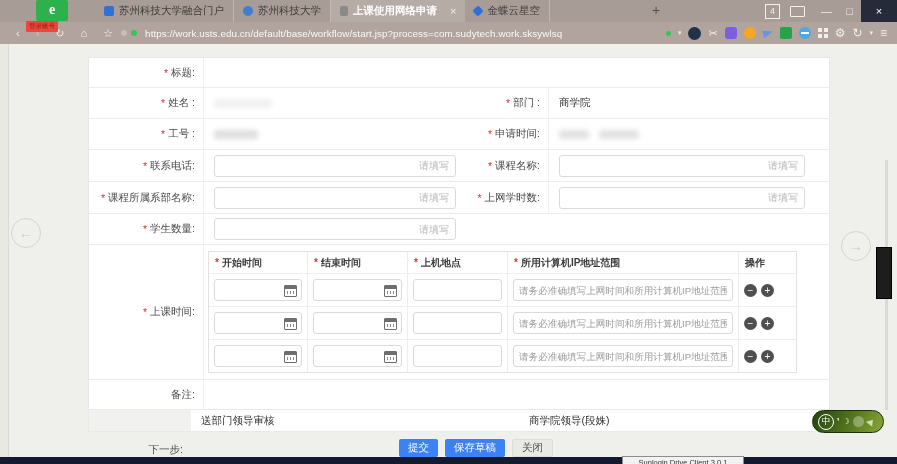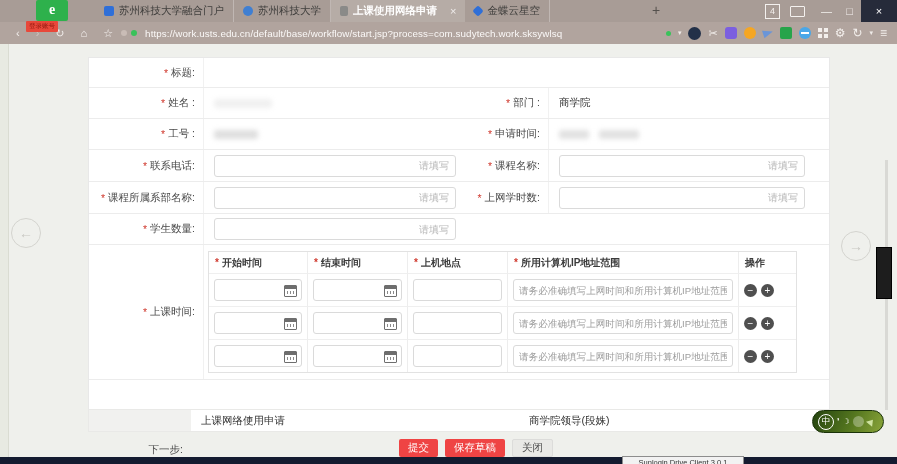--- a/index.html
+++ b/index.html
@@ -95,21 +95,21 @@
       text-align:center;margin-right:4px;}
 
   
   .footerbar{position:absolute;left:88px;top:409px;width:742px;height:23px;background:#f1f1ef;
              border:1px solid #e9e9e7;box-sizing:border-box;display:flex;align-items:stretch;color:#4a4a4a;}
   .flbl{display:flex;align-items:center;justify-content:flex-end;padding-right:8px;white-space:nowrap;}
   .fval{background:#fff;display:flex;align-items:center;padding-left:10px;color:#333;}
 
   .btnrow{position:absolute;left:399px;top:439px;display:flex;gap:7px;}
   .btn{height:18px;padding:0 9px;font-size:10.5px;display:flex;align-items:center;border-radius:2px;white-space:nowrap;}
-  .btn-green{background:#ef4444;color:#fff;font-family:Liberation Serif, serif;}
+  .btn-green{background:#3b82f6;color:#fff;font-family:Liberation Serif, serif;}
   .btn-gray{background:#e9e9e6;color:#4a4a4a;border:1px solid #dcdcda;box-sizing:border-box;}
 
   
   .taskstrip{position:absolute;left:0;top:457px;width:897px;height:7px;background:#141b30;}
   .tooltip{position:absolute;left:622px;top:456px;width:120px;height:13px;background:#f2f2f2;
            border:1px solid #8d8d8d;font-size:7.5px;color:#333;text-align:center;line-height:12px;
            white-space:nowrap;overflow:hidden;z-index:6;}
   .imebar{position:absolute;left:812px;top:410px;width:72px;height:23px;border-radius:12px;
           background:linear-gradient(115deg,#24430f,#55771f 55%,#8aa53a);border:1px solid #1a3309;
           box-sizing:border-box;display:flex;align-items:center;padding:0 5px;gap:3px;z-index:6;}
@@ -357,27 +357,30 @@
         </div>
         <div class="itc">
           <span class="op">−</span>
           <span class="op">+</span>
         </div>
       </div>
     </div>
   </div>
 
   <div class="frow" style="height:30px;">
+    <div class="lblcell">
+      <span>备注:</span>
+    </div>
     <div class="valcell span3"></div>
   </div>
 </div>
 
 <div class="footerbar">
   <div class="flbl" style="width:94px;margin-top:40px;">下一步:</div>
-  <div class="fval" style="width:318px;">上课网络使用申请</div>
+  <div class="fval" style="width:318px;">送部门领导审核</div>
   <div class="fval" style="flex:1;">商学院领导(段姝)</div>
 </div>
 
 <div class="btnrow">
   <div class="btn btn-green">提交</div>
   <div class="btn btn-green">保存草稿</div>
   <div class="btn btn-gray">关闭</div>
 </div>
 
 <div class="taskstrip"></div>

